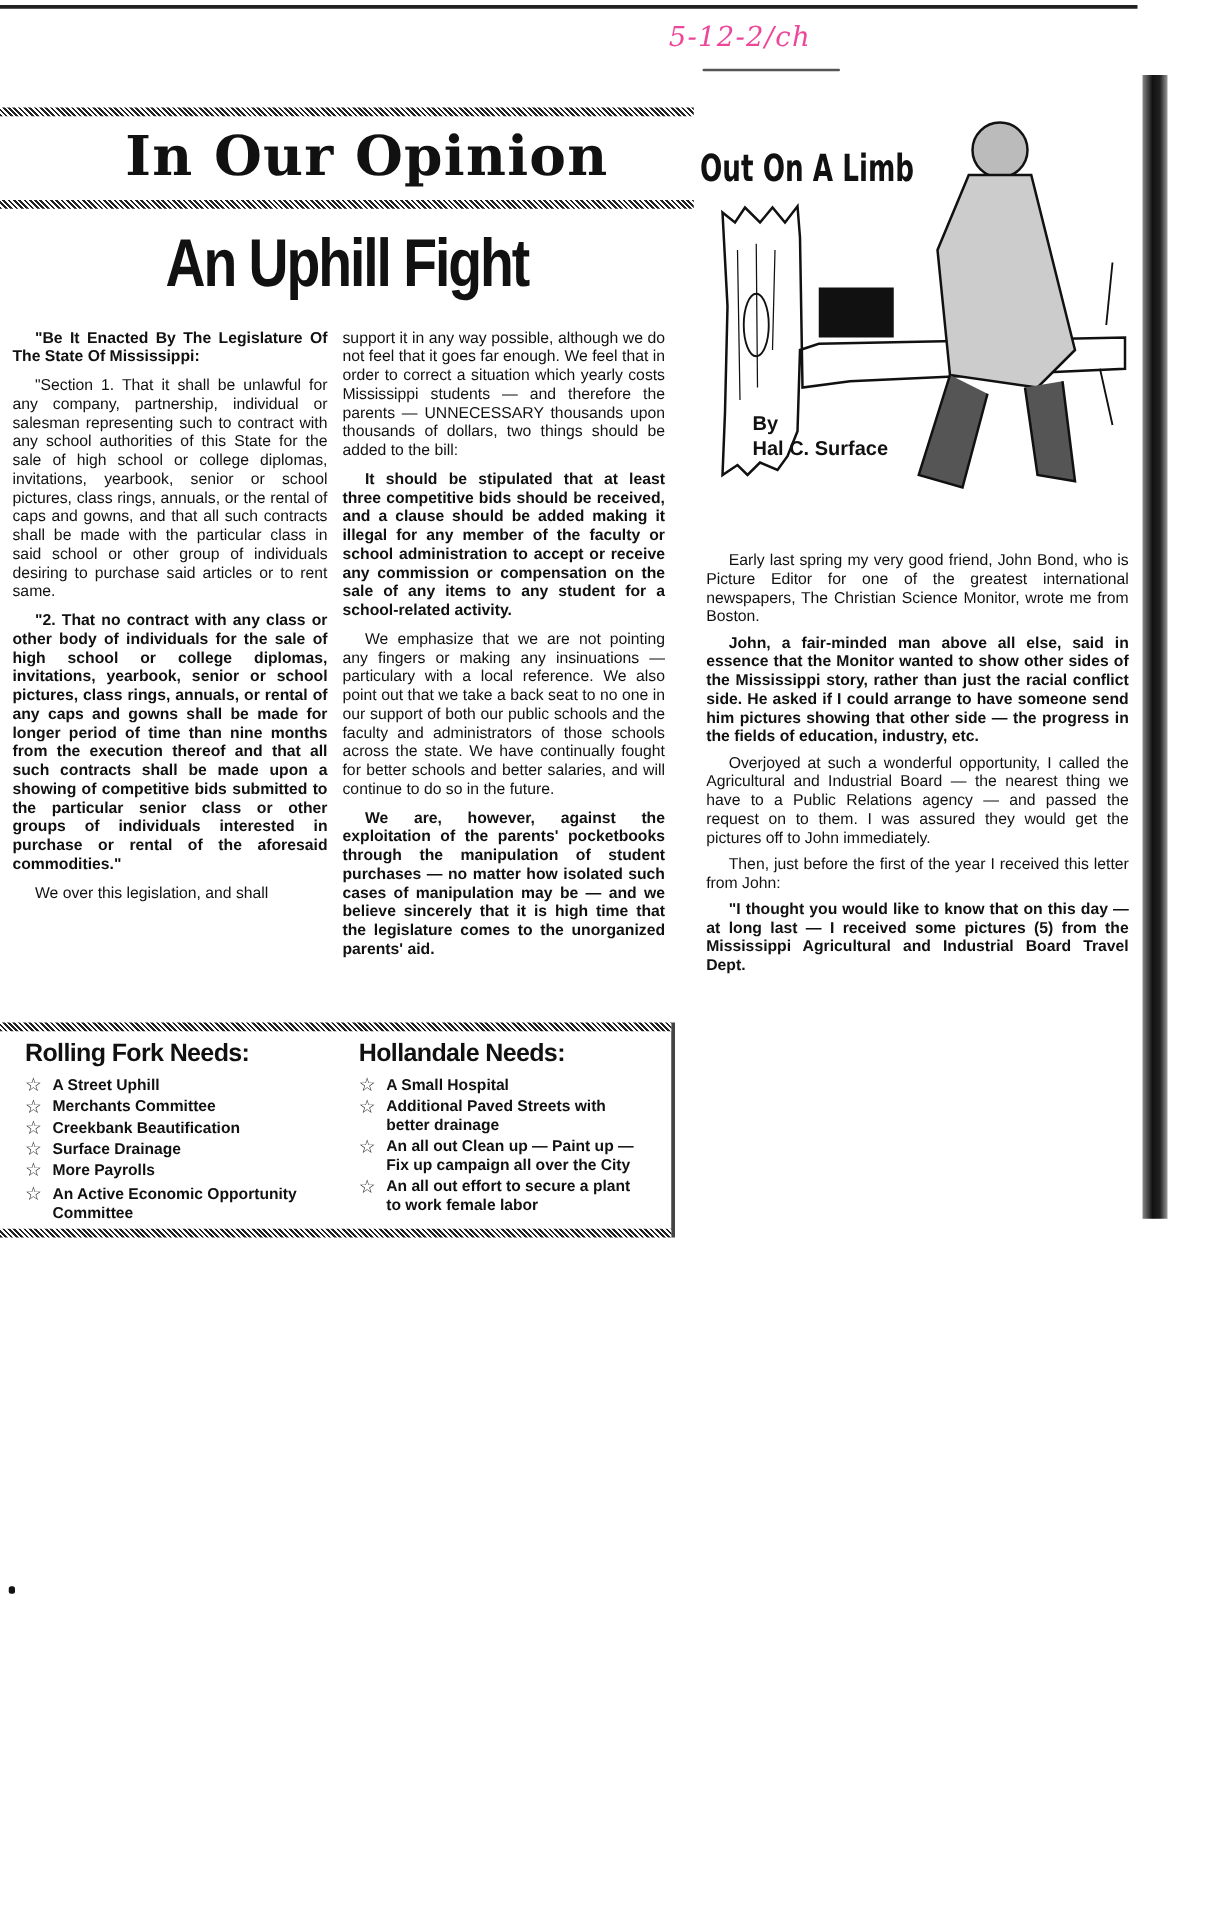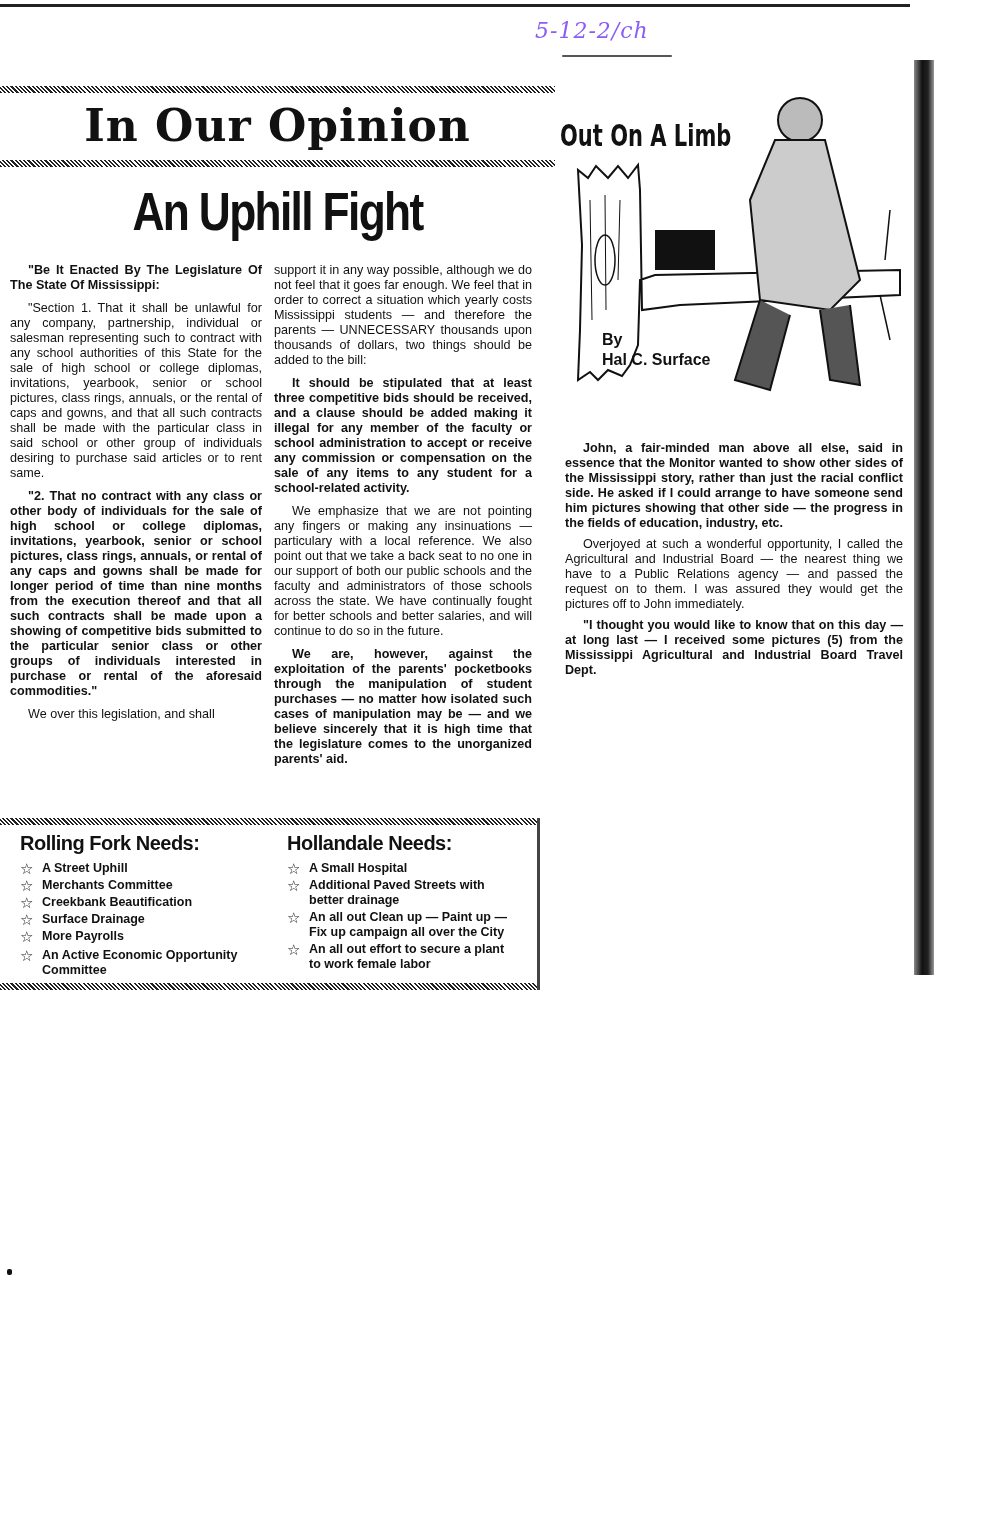--- a/index.html
+++ b/index.html
@@ -1,23 +1,23 @@
 <!DOCTYPE html>
 <html><head>
 <meta charset="utf-8">
 <style>
   html, body { margin:0; padding:0; background:#fff; }
   body { width:984px; height:1530px; position:relative; overflow:hidden; color:#111;
          font-family:"Liberation Sans", sans-serif; }
   .abs { position:absolute; }
   .topline { left:0; top:4px; width:910px; height:3px; background:#222; }
-  .hand { left:535px; top:18px; font-family:"DejaVu Serif", serif; font-style:italic; font-size:22px; color:#8b5cf6; letter-spacing:1px; }
+  .hand { left:535px; top:18px; font-family:"DejaVu Serif", serif; font-style:italic; font-size:22px; color:#ec4899; letter-spacing:1px; }
   .hand-line { left:562px; top:55px; width:110px; height:2px; background:#555; border-radius:2px; }
   .hatch { height:7px; background:repeating-linear-gradient(45deg,#222 0 1.5px,#fff 1.5px 3px); }
-  .kicker { left:0; top:100px; width:555px; text-align:center; font-family:"DejaVu Serif", serif; font-weight:bold; font-size:44px; letter-spacing:1px; }
+  .kicker { left:16px; top:100px; width:555px; text-align:center; font-family:"DejaVu Serif", serif; font-weight:bold; font-size:44px; letter-spacing:1px; }
   .headline { left:0; top:180px; width:555px; text-align:center; font-family:"Liberation Sans", sans-serif; font-weight:bold; font-size:54px; letter-spacing:-2px; transform:scaleX(0.82); transform-origin:center; }
   .col { font-size:12.6px; line-height:15px; text-align:justify; }
   .col p { margin:0 0 8px 0; text-indent:18px; }
   .col p.b { font-weight:bold; }
   .col1 { left:10px; top:263px; width:252px; }
   .col2 { left:274px; top:263px; width:258px; }
   .col3 { left:565px; top:441px; width:338px; }
   .col3 p { margin-bottom:6px; }
   .box { left:0; top:818px; width:537px; height:172px; border-right:3px solid #444; }
   .box .hatch { position:absolute; left:0; width:537px; }
@@ -123,19 +123,21 @@
   <path d="M200 220 L175 300 L210 310 L230 235 M260 230 L270 300 L300 305 L290 225" fill="#555" stroke="#111" stroke-width="2"></path>
   <path d="M330 130 L325 180 M320 215 L330 260" stroke="#111" stroke-width="1.5"></path>
 </svg>
 <div class="abs column-title">Out On A Limb</div>
 <div class="abs byline">
   <div>By</div>
   <div>Hal C. Surface</div>
 </div>
 
 <div class="abs col col3">
+  <p>Early last spring my very good friend, John Bond, who is Picture Editor for one of the greatest international newspapers, The Christian Science Monitor, wrote me from Boston.</p>
   <p class="b">John, a fair-minded man above all else, said in essence that the Monitor wanted to show other sides of the Mississippi story, rather than just the racial conflict side. He asked if I could arrange to have someone send him pictures showing that other side — the progress in the fields of education, industry, etc.</p>
   <p>Overjoyed at such a wonderful opportunity, I called the Agricultural and Industrial Board — the nearest thing we have to a Public Relations agency — and passed the request on to them. I was assured they would get the pictures off to John immediately.</p>
+  <p>Then, just before the first of the year I received this letter from John:</p>
   <p class="b">"I thought you would like to know that on this day — at long last — I received some pictures (5) from the Mississippi Agricultural and Industrial Board Travel Dept.</p>
 </div>
 
 <div class="abs scanedge"></div>
 <div class="abs dot"></div>
 
 </body></html>

